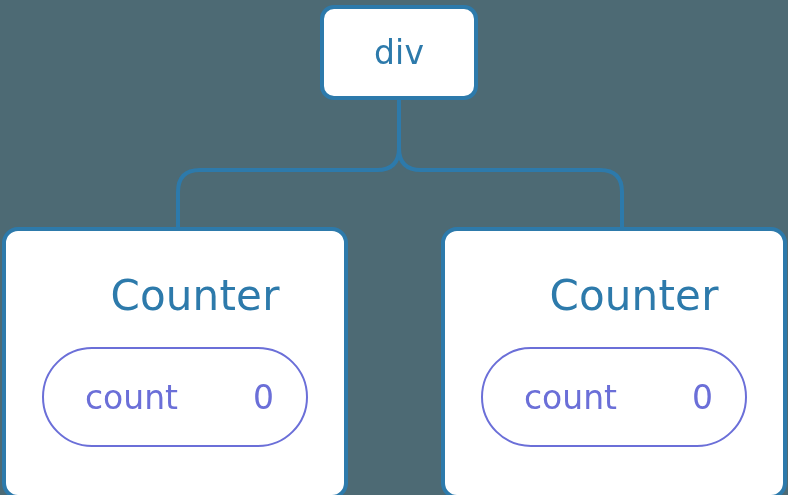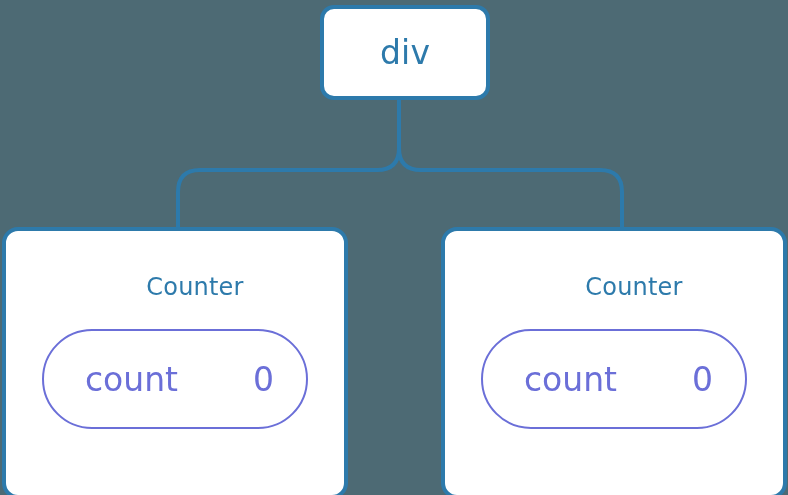--- a/index.html
+++ b/index.html
@@ -33,42 +33,42 @@
     border: 4px solid #2d7aab;
     border-radius: 14px;
     box-sizing: border-box;
     display: flex;
     flex-direction: column;
     align-items: center;
   }
   .root-box {
     left: 320px;
     top: 5px;
-    width: 170px;
+    width: 158px;
     height: 95px;
     justify-content: center;
   }
   .root-label {
     color: #2d7aab;
     font-size: 33px;
     line-height: 1;
     letter-spacing: 0.2px;
   }
   .child-box {
     top: 227px;
     width: 346px;
     height: 272px;
     border-radius: 16px;
     padding-top: 44px;
   }
   .child-left  { left: 2px; }
   .child-right { left: 441px; }
   .child-label {
     color: #2d7aab;
-    font-size: 24px;
+    font-size: 42px;
     line-height: 1;
     letter-spacing: 0.2px;
     margin-left: 40px;
   }
   .state-pill {
     position: relative;
     margin-top: 30px;
     width: 266px;
     height: 100px;
     border: 2px solid #6b6fd8;

